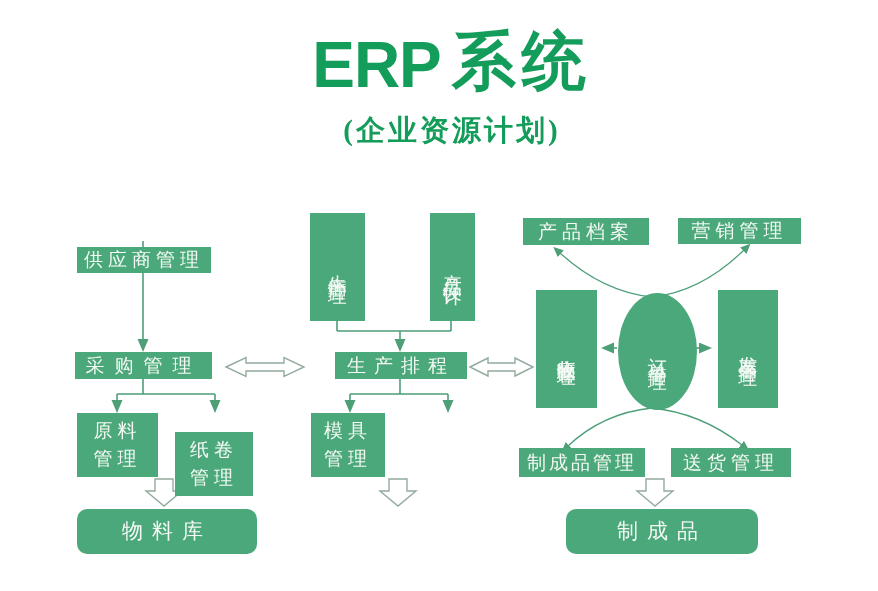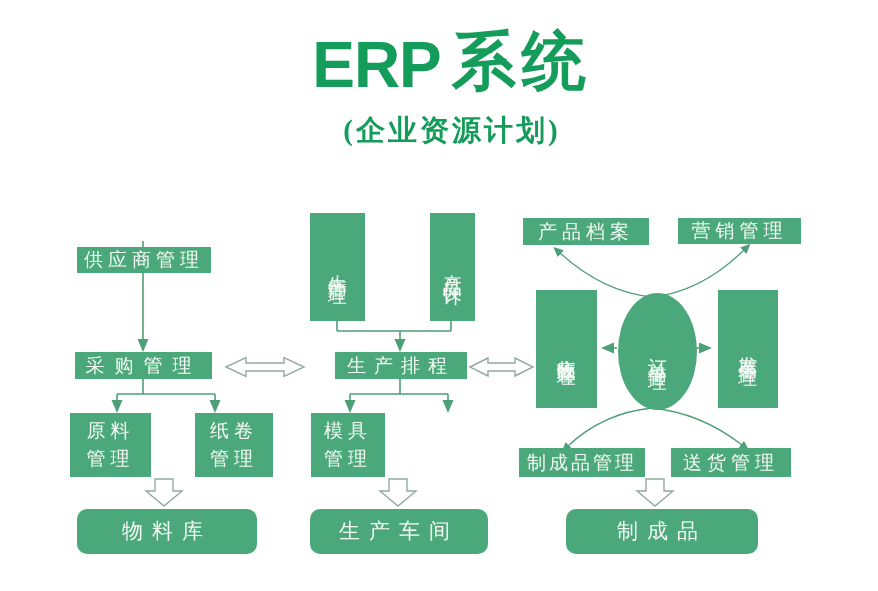--- a/index.html
+++ b/index.html
@@ -88,29 +88,28 @@
     <path class="ln" d="M696,348 L700,348" marker-end="url(#headBig)"></path>
 
     <path class="curve" d="M652,297 Q603,292 560,253" marker-end="url(#headSmall)"></path>
     <path class="curve" d="M652,297 Q701,292 744,250" marker-end="url(#headSmall)"></path>
     <path class="curve" d="M652,408 Q603,413 568,446" marker-end="url(#headSmall)"></path>
     <path class="curve" d="M652,408 Q701,413 742,445" marker-end="url(#headSmall)"></path>
   </svg>
 
   <div class="box" style="left:77px;top:215px;width:134px;height:26px;margin-top:32px;">供应商管理</div>
   <div class="box" style="left:75px;top:352px;width:137px;height:27px;letter-spacing:10px;">采购管理</div>
-  <div class="box two" style="left:70px;top:413px;width:81px;height:64px;">原料管理</div>
-  <div class="box two" style="left:175px;top:413px;width:78px;height:64px;margin-left:20px;">纸卷管理</div>
+  <div class="box two" style="left:77px;top:413px;width:81px;height:64px;">原料管理</div>
+  <div class="box two" style="left:175px;top:432px;width:78px;height:64px;">纸卷管理</div>
   <div class="box round" style="left:77px;top:509px;width:180px;height:45px;">物料库</div>
 
   <div class="box vert" style="left:310px;top:213px;width:55px;height:108px;">生产管理</div>
   <div class="box vert" style="left:430px;top:213px;width:45px;height:108px;">产品设计</div>
   <div class="box" style="left:335px;top:352px;width:132px;height:27px;letter-spacing:8px;">生产排程</div>
   <div class="box two" style="left:311px;top:413px;width:74px;height:64px;">模具管理</div>
-  <div class="box round" style="left:310px;top:509px;width:178px;height:45px;">生产车间</div>
 
   <div class="box" style="left:523px;top:218px;width:126px;height:27px;">产品档案</div>
   <div class="box" style="left:678px;top:218px;width:123px;height:26px;">营销管理</div>
   <div class="box vert" style="left:536px;top:290px;width:61px;height:118px;letter-spacing:2px;">应收款管理</div>
   <div class="box ellipse" style="left:618px;top:293px;width:79px;height:117px;">订单管理</div>
   <div class="box vert" style="left:718px;top:290px;width:60px;height:118px;">发票管理</div>
   <div class="box sp3" style="left:519px;top:448px;width:126px;height:29px;">制成品管理</div>
   <div class="box" style="left:671px;top:448px;width:120px;height:29px;">送货管理</div>
   <div class="box round" style="left:566px;top:509px;width:192px;height:45px;">制成品</div>
 

